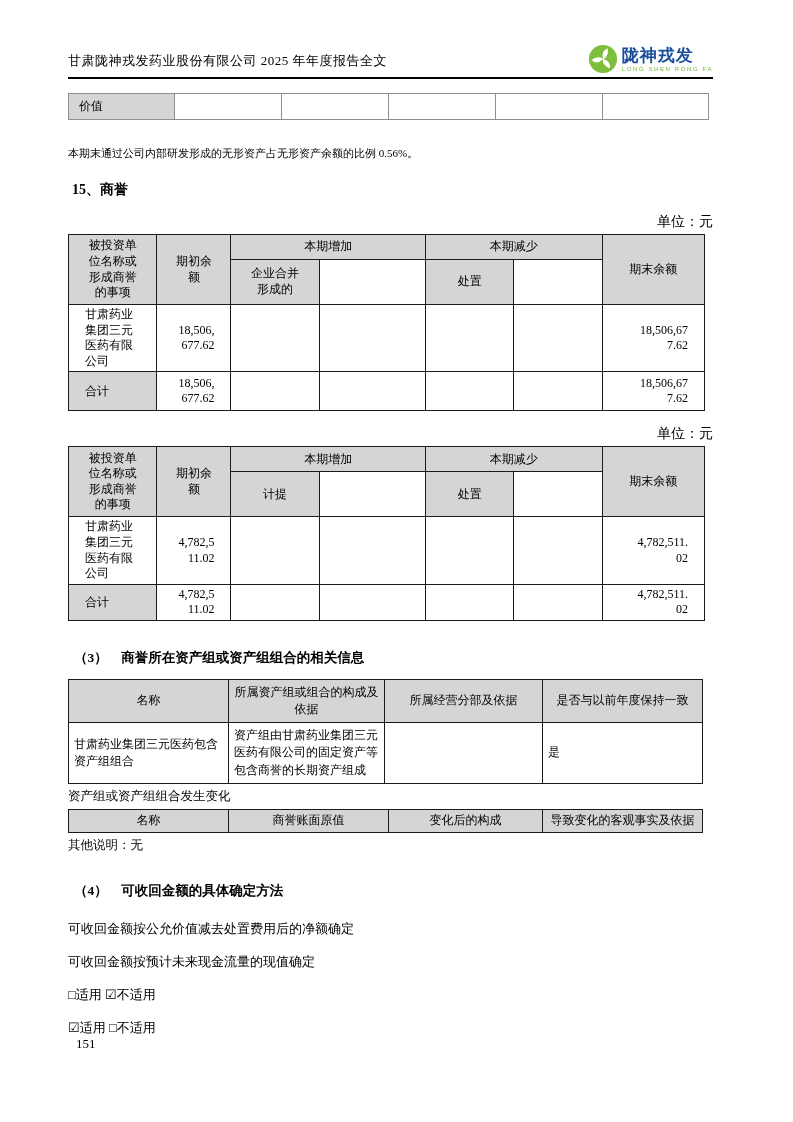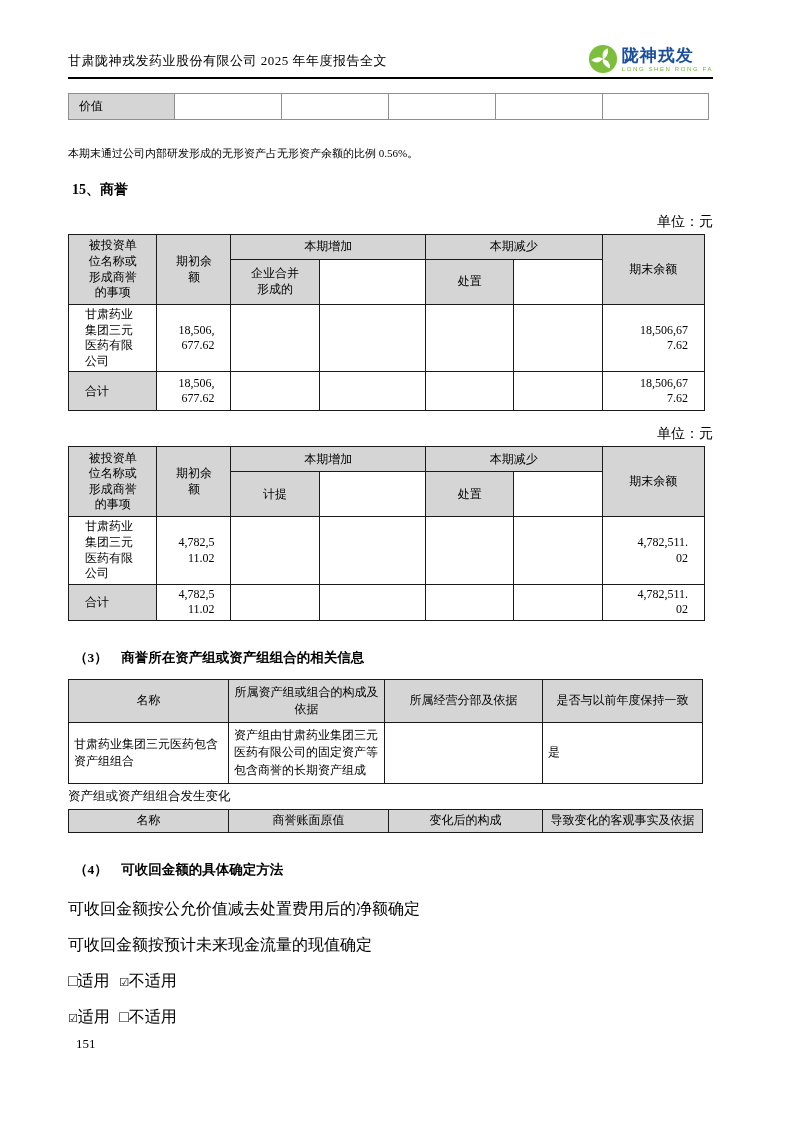--- a/index.html
+++ b/index.html
@@ -61,21 +61,21 @@
   }
   .t-info th { background:#d5d5d5; text-align:center; height:36px; }
   .t-info td { height:54px; text-align:left; vertical-align:middle; }
   .t-change { width:634px; margin-top:4px; font-size:12px; }
   .t-change th {
     border:1px solid #1a1a1a; background:#d5d5d5; font-weight:normal;
     height:20px; text-align:center; padding:1px 4px;
   }
 
   
-  .m-line { margin-top:15px; font-size:16px;font-family:Liberation Mono, monospace; }
+  .m-line { margin-top:15px; font-size:13px; }
   .footer-page { position:absolute; left:76px; top:1036px; font-size:13px; }
 </style>
 </head>
 <body>
 
 <div class="page">
   <div class="content">
 
     <div class="doc-header">
       <div class="doc-title">甘肃陇神戎发药业股份有限公司 2025 年年度报告全文</div>
@@ -251,20 +251,21 @@
       <tbody>
           <tr>
         <th>名称</th>
         <th>商誉账面原值</th>
         <th>变化后的构成</th>
         <th>导致变化的客观事实及依据</th>
       </tr>
     </tbody>
       </table>
 
+    <div class="note">其他说明：无</div>
 
     <div class="sub-title">（4）　可收回金额的具体确定方法</div>
     <div class="m-line" style="margin-top:20px;">可收回金额按公允价值减去处置费用后的净额确定</div>
     <div class="m-line">可收回金额按预计未来现金流量的现值确定</div>
     <div class="m-line">□适用 ☑不适用</div>
     <div class="m-line">☑适用 □不适用</div>
 
   </div>
 
   <div class="footer-page">151</div>

